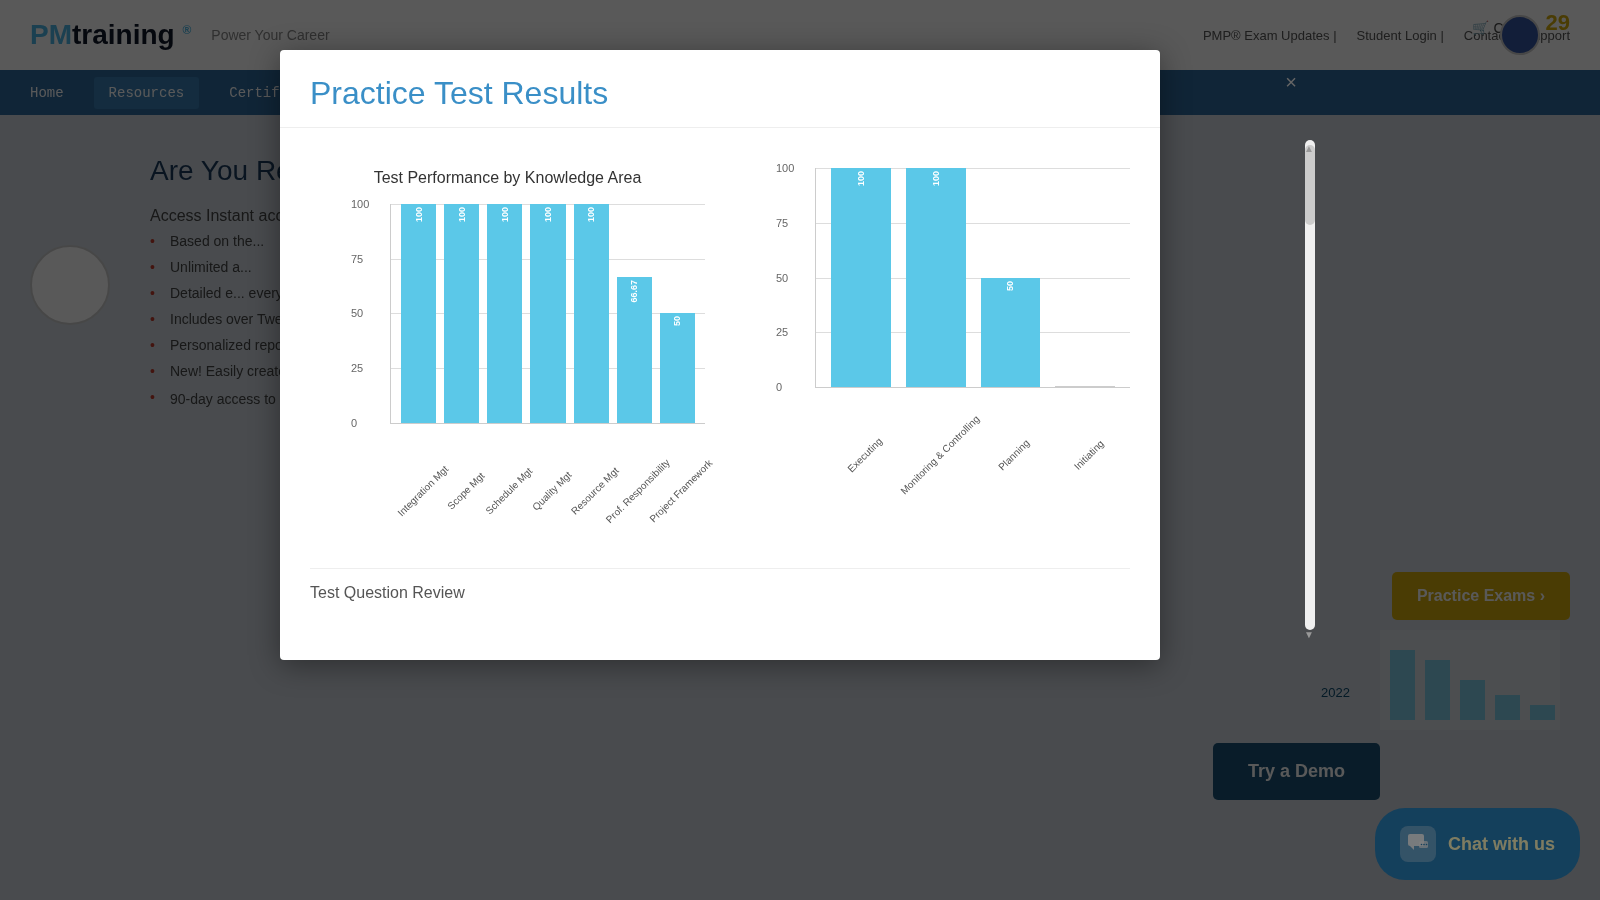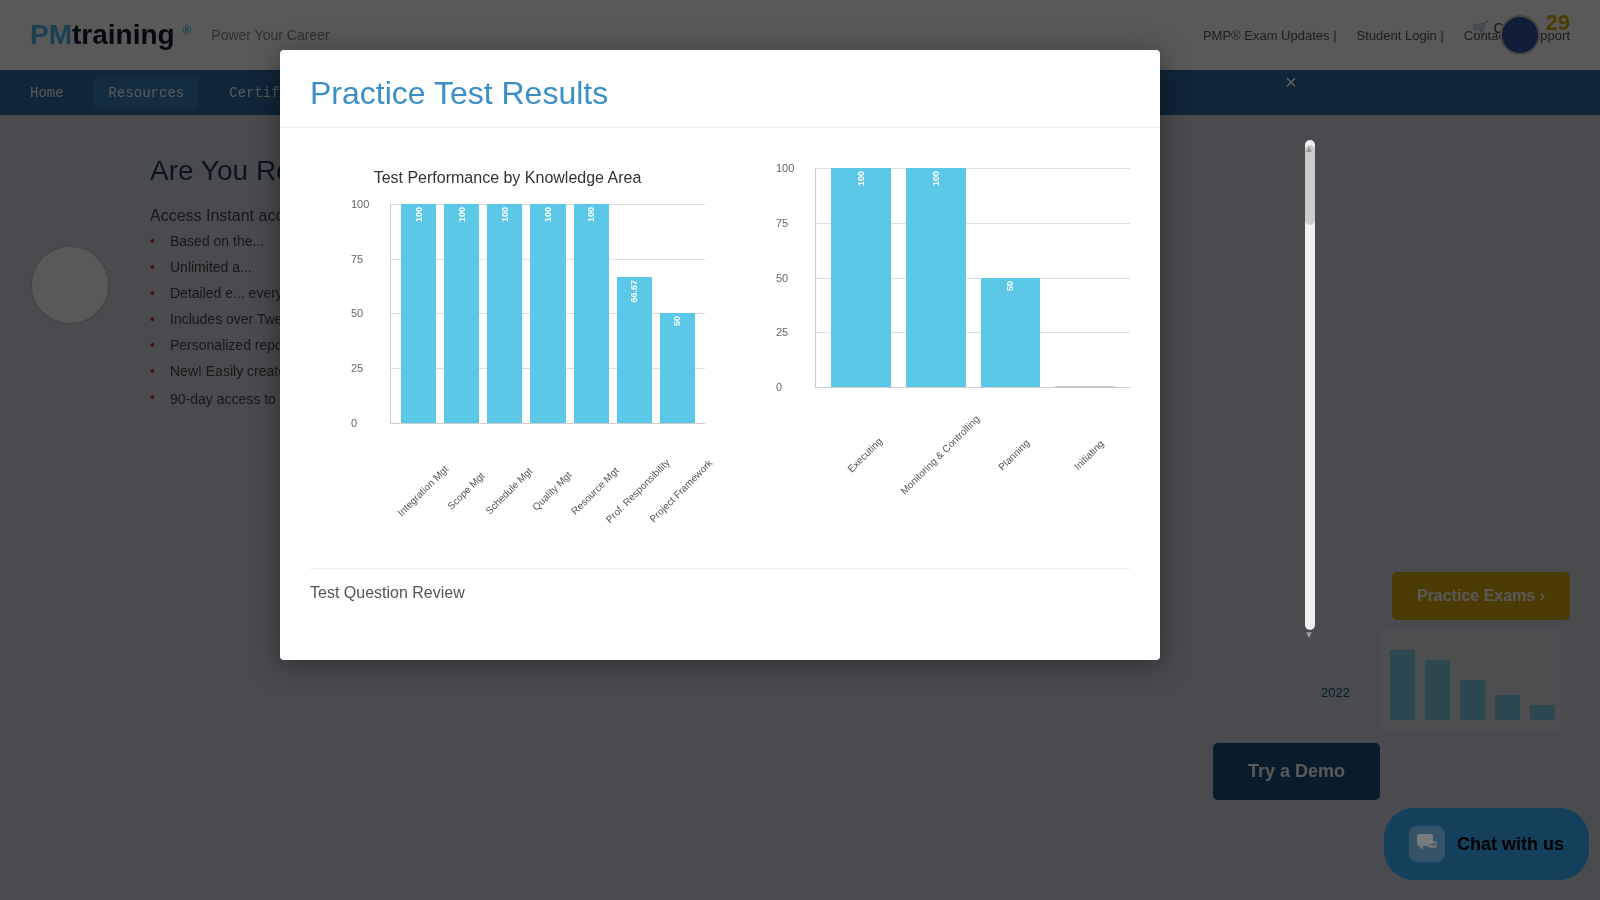--- a/index.html
+++ b/index.html
@@ -318,23 +318,23 @@
       font-size: 10px;
       color: #555;
       white-space: nowrap;
       text-align: right;
     }
 
     
     .chat-widget {
       position: absolute;
       bottom: 20px;
-      right: 11px;
+      right: 20px;
       background: #2980b9;
-      color: #000000;
+      color: #fef9c3;
       padding: 18px 25px;
       border-radius: 30px;
       font-size: 18px;
       font-weight: bold;
       display: flex;
       align-items: center;
       gap: 12px;
       z-index: 5;
       cursor: pointer;
     }

